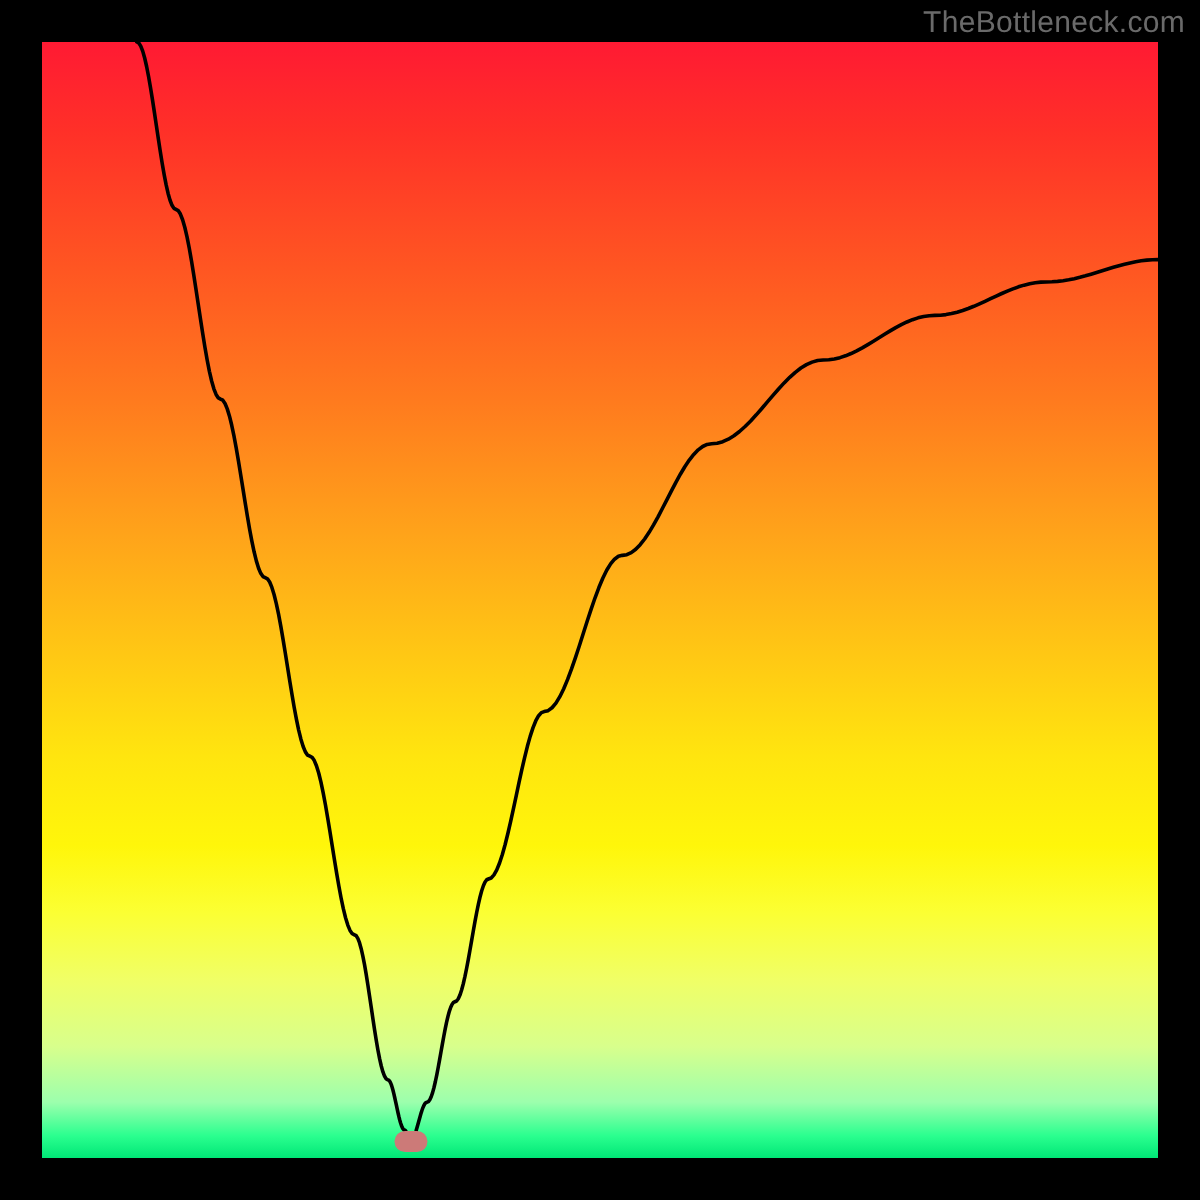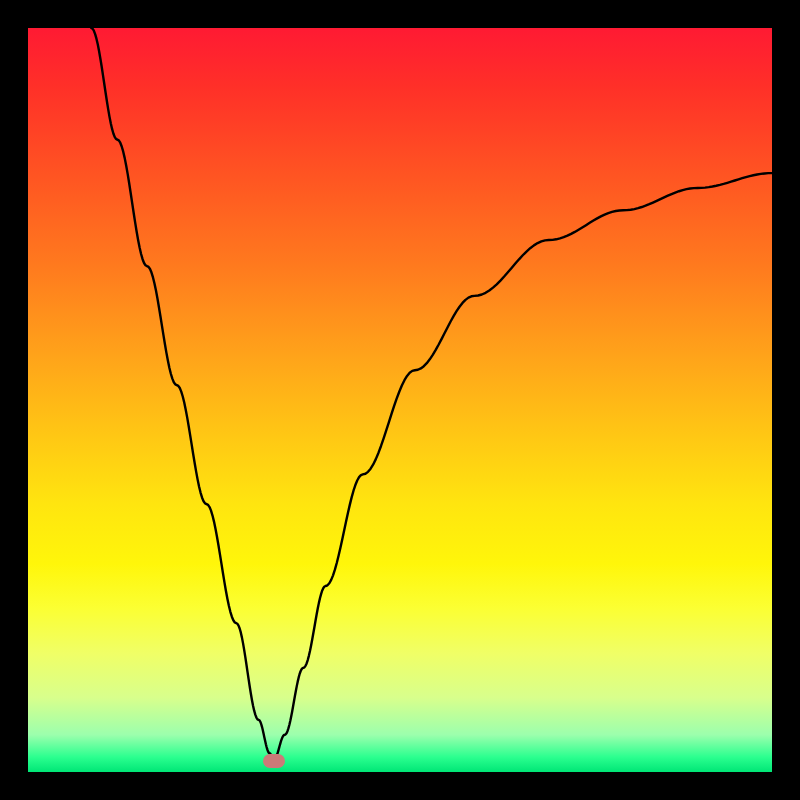--- a/index.html
+++ b/index.html
@@ -65,20 +65,21 @@
     letter-spacing: 0.2px;
     font-weight: 500;
     user-select: none;
   }
 </style>
 </head>
 <body>
 
 <div class="stage">
 
+  <div class="watermark">TheBottleneck.com</div>
 
   <div class="plot-area">
 
     <svg class="curve" viewBox="0 0 744 744" preserveAspectRatio="none">
       <path id="curve-path" d="M63.24 0.00 L64.54 0.69 L65.84 2.73 L67.15 6.08 L68.45 10.66 L69.75 16.34 L71.05 23.00 L72.35 30.47 L73.66 38.56 L74.96 47.07 L76.26 55.80 L77.56 64.53 L78.86 73.04 L80.17 81.13 L81.47 88.60 L82.77 95.26 L84.07 100.94 L85.37 105.52 L86.68 108.87 L87.98 110.91 L89.28 111.60 L90.77 112.38 L92.26 114.70 L93.74 118.49 L95.23 123.68 L96.72 130.12 L98.21 137.67 L99.70 146.13 L101.18 155.30 L102.67 164.95 L104.16 174.84 L105.65 184.73 L107.14 194.38 L108.62 203.55 L110.11 212.01 L111.60 219.56 L113.09 226.00 L114.58 231.19 L116.06 234.98 L117.55 237.30 L119.04 238.08 L120.53 238.81 L122.02 240.99 L123.50 244.57 L124.99 249.45 L126.48 255.51 L127.97 262.62 L129.46 270.58 L130.94 279.21 L132.43 288.29 L133.92 297.60 L135.41 306.91 L136.90 315.99 L138.38 324.62 L139.87 332.58 L141.36 339.69 L142.85 345.75 L144.34 350.63 L145.82 354.21 L147.31 356.39 L148.80 357.12 L150.29 357.85 L151.78 360.03 L153.26 363.61 L154.75 368.49 L156.24 374.55 L157.73 381.66 L159.22 389.62 L160.70 398.25 L162.19 407.33 L163.68 416.64 L165.17 425.95 L166.66 435.03 L168.14 443.66 L169.63 451.62 L171.12 458.73 L172.61 464.79 L174.10 469.67 L175.58 473.25 L177.07 475.43 L178.56 476.16 L180.05 476.89 L181.54 479.07 L183.02 482.65 L184.51 487.53 L186.00 493.59 L187.49 500.70 L188.98 508.66 L190.46 517.29 L191.95 526.37 L193.44 535.68 L194.93 544.99 L196.42 554.07 L197.90 562.70 L199.39 570.66 L200.88 577.77 L202.37 583.83 L203.86 588.71 L205.34 592.29 L206.83 594.47 L208.32 595.20 L209.44 595.80 L210.55 597.57 L211.67 600.47 L212.78 604.44 L213.90 609.36 L215.02 615.13 L216.13 621.61 L217.25 628.62 L218.36 635.99 L219.48 643.56 L220.60 651.13 L221.71 658.50 L222.83 665.51 L223.94 671.99 L225.06 677.76 L226.18 682.68 L227.29 686.65 L228.41 689.55 L229.52 691.32 L230.64 691.92 L231.20 692.13 L231.76 692.74 L232.31 693.74 L232.87 695.12 L233.43 696.82 L233.99 698.82 L234.55 701.06 L235.10 703.49 L235.66 706.04 L236.22 708.66 L236.78 711.28 L237.34 713.83 L237.89 716.26 L238.45 718.50 L239.01 720.50 L239.57 722.20 L240.13 723.58 L240.68 724.58 L241.24 725.19 L241.80 725.40 L241.99 725.45 L242.17 725.58 L242.36 725.81 L242.54 726.11 L242.73 726.49 L242.92 726.93 L243.10 727.43 L243.29 727.97 L243.47 728.54 L243.66 729.12 L243.85 729.70 L244.03 730.27 L244.22 730.81 L244.40 731.31 L244.59 731.75 L244.78 732.13 L244.96 732.43 L245.15 732.66 L245.33 732.79 L245.52 732.84 L245.52 732.84 L246.08 732.68 L246.64 732.20 L247.19 731.42 L247.75 730.35 L248.31 729.03 L248.87 727.47 L249.43 725.73 L249.98 723.84 L250.54 721.86 L251.10 719.82 L251.66 717.78 L252.22 715.80 L252.77 713.91 L253.33 712.17 L253.89 710.61 L254.45 709.29 L255.01 708.22 L255.56 707.44 L256.12 706.96 L256.68 706.80 L257.61 706.39 L258.54 705.16 L259.47 703.15 L260.40 700.41 L261.33 696.99 L262.26 693.00 L263.19 688.52 L264.12 683.67 L265.05 678.56 L265.98 673.32 L266.91 668.08 L267.84 662.97 L268.77 658.12 L269.70 653.64 L270.63 649.65 L271.56 646.23 L272.49 643.49 L273.42 641.48 L274.35 640.25 L275.28 639.84 L276.40 639.34 L277.51 637.84 L278.63 635.38 L279.74 632.02 L280.86 627.85 L281.98 622.97 L283.09 617.50 L284.21 611.56 L285.32 605.32 L286.44 598.92 L287.56 592.52 L288.67 586.28 L289.79 580.34 L290.90 574.87 L292.02 569.99 L293.14 565.82 L294.25 562.46 L295.37 560.00 L296.48 558.50 L297.60 558.00 L299.46 557.31 L301.32 555.27 L303.18 551.92 L305.04 547.34 L306.90 541.66 L308.76 535.00 L310.62 527.53 L312.48 519.44 L314.34 510.93 L316.20 502.20 L318.06 493.47 L319.92 484.96 L321.78 476.87 L323.64 469.40 L325.50 462.74 L327.36 457.06 L329.22 452.48 L331.08 449.13 L332.94 447.09 L334.80 446.40 L337.40 445.76 L340.01 443.85 L342.61 440.72 L345.22 436.45 L347.82 431.15 L350.42 424.93 L353.03 417.96 L355.63 410.41 L358.24 402.47 L360.84 394.32 L363.44 386.17 L366.05 378.23 L368.65 370.68 L371.26 363.71 L373.86 357.49 L376.46 352.19 L379.07 347.92 L381.67 344.79 L384.28 342.88 L386.88 342.24 L389.86 341.78 L392.83 340.42 L395.81 338.19 L398.78 335.14 L401.76 331.34 L404.74 326.91 L407.71 321.93 L410.69 316.54 L413.66 310.86 L416.64 305.04 L419.62 299.22 L422.59 293.54 L425.57 288.15 L428.54 283.17 L431.52 278.74 L434.50 274.94 L437.47 271.89 L440.45 269.66 L443.42 268.30 L446.40 267.84 L450.12 267.50 L453.84 266.47 L457.56 264.80 L461.28 262.51 L465.00 259.67 L468.72 256.34 L472.44 252.61 L476.16 248.56 L479.88 244.30 L483.60 239.94 L487.32 235.58 L491.04 231.32 L494.76 227.27 L498.48 223.54 L502.20 220.21 L505.92 217.37 L509.64 215.08 L513.36 213.41 L517.08 212.38 L520.80 212.04 L524.52 211.86 L528.24 211.31 L531.96 210.42 L535.68 209.20 L539.40 207.68 L543.12 205.91 L546.84 203.92 L550.56 201.76 L554.28 199.49 L558.00 197.16 L561.72 194.83 L565.44 192.56 L569.16 190.40 L572.88 188.41 L576.60 186.64 L580.32 185.12 L584.04 183.90 L587.76 183.01 L591.48 182.46 L595.20 182.28 L598.92 182.14 L602.64 181.73 L606.36 181.06 L610.08 180.15 L613.80 179.01 L617.52 177.68 L621.24 176.19 L624.96 174.57 L628.68 172.87 L632.40 171.12 L636.12 169.37 L639.84 167.67 L643.56 166.05 L647.28 164.56 L651.00 163.23 L654.72 162.09 L658.44 161.18 L662.16 160.51 L665.88 160.10 L669.60 159.96 L673.32 159.87 L677.04 159.60 L680.76 159.15 L684.48 158.54 L688.20 157.78 L691.92 156.89 L695.64 155.90 L699.36 154.82 L703.08 153.68 L706.80 152.52 L710.52 151.36 L714.24 150.22 L717.96 149.14 L721.68 148.15 L725.40 147.26 L729.12 146.50 L732.84 145.89 L736.56 145.44 L740.28 145.17 L744.00 145.08" fill="none" stroke="#000000" stroke-width="2.4" stroke-linecap="round" stroke-linejoin="round"></path>
     </svg>
 
     <div id="cusp" class="cusp-marker" style="left: 245.52px; top: 732.84px; width: 22px; height: 14px; background: rgb(204, 122, 120);"></div>
 
   </div>

